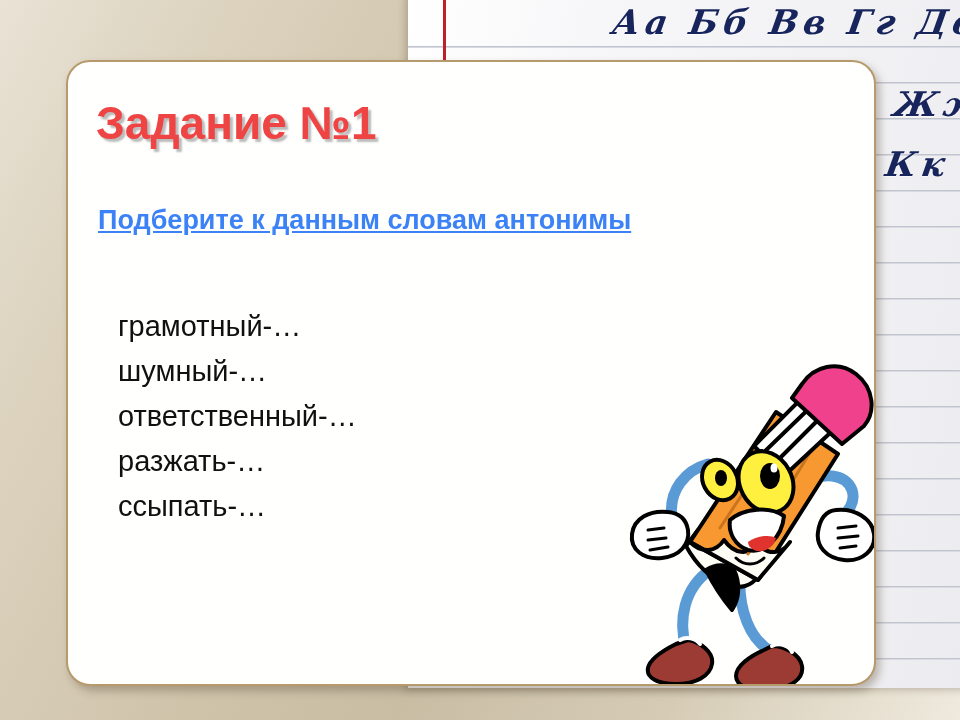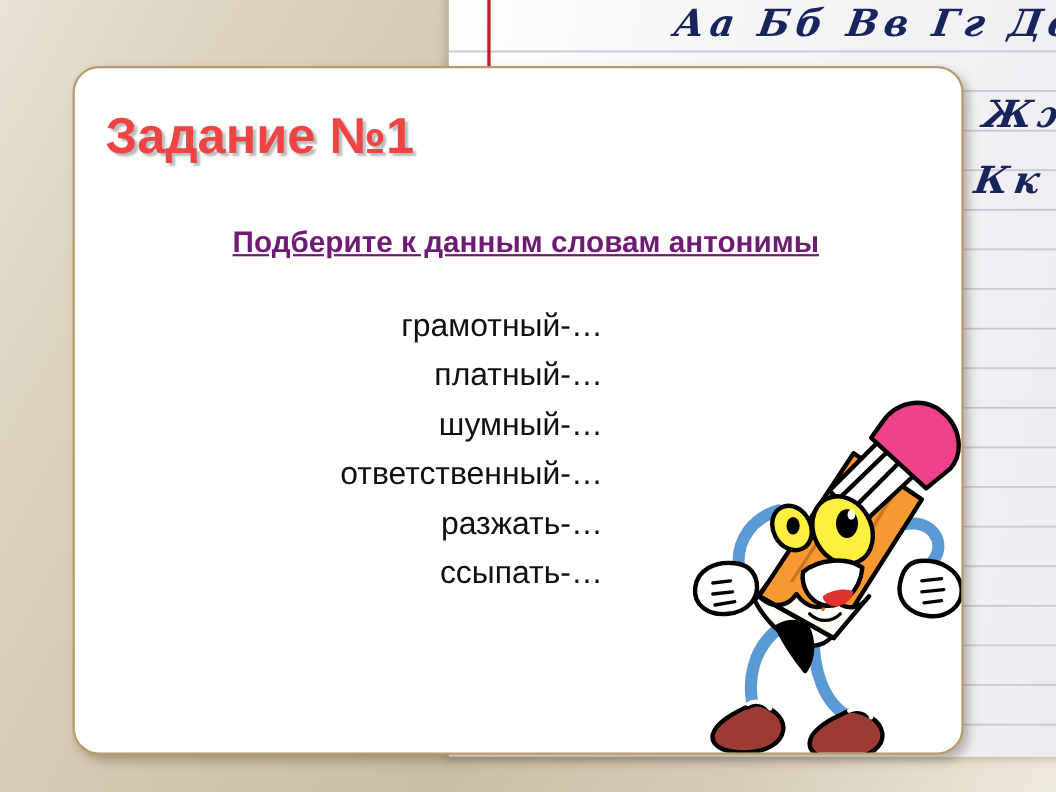--- a/index.html
+++ b/index.html
@@ -71,33 +71,32 @@
     color: #ef4444;
     letter-spacing: 0px;
     text-shadow: 3px 3px 2px rgba(150,150,150,.65);
     white-space: nowrap;
   }
 
   #subtitle {
     position: absolute;
     left: 30px; top: 140px;
     width: 760px;
-    text-align: center;
+    text-align: left;
     font-size: 27px;
     font-weight: bold;
-    color: #701a75;
+    color: #3b82f6;
     line-height: 36px;
   }
   #subtitle .u { text-decoration: underline; text-underline-offset: 2px; }
 
   #wordlist {
     position: absolute;
-    left: 50px; top: 212px;
+    left: 50px; top: 242px;
     width: 430px;
-    text-align: right;
   }
   .word {
     font-size: 29px;
     color: #101010;
     line-height: 45px;
     white-space: nowrap;
   }
 
   
   #mascot {
@@ -142,21 +141,20 @@
   <div id="card">
 
     <div id="title">Задание №1</div>
 
     <div id="subtitle">
       <span class="u">Подберите к данным словам антонимы</span><br>
     </div>
 
     <div id="wordlist">
       <div class="word">грамотный-…</div>
-      <div class="word">платный-…</div>
       <div class="word">шумный-…</div>
       <div class="word">ответственный-…</div>
       <div class="word">разжать-…</div>
       <div class="word">ссыпать-…</div>
     </div>
 
     <div id="mascot">
       <svg viewBox="0 0 270 336" xmlns="http://www.w3.org/2000/svg">
         <g stroke="#000" stroke-width="4" stroke-linejoin="round" stroke-linecap="round">
 

